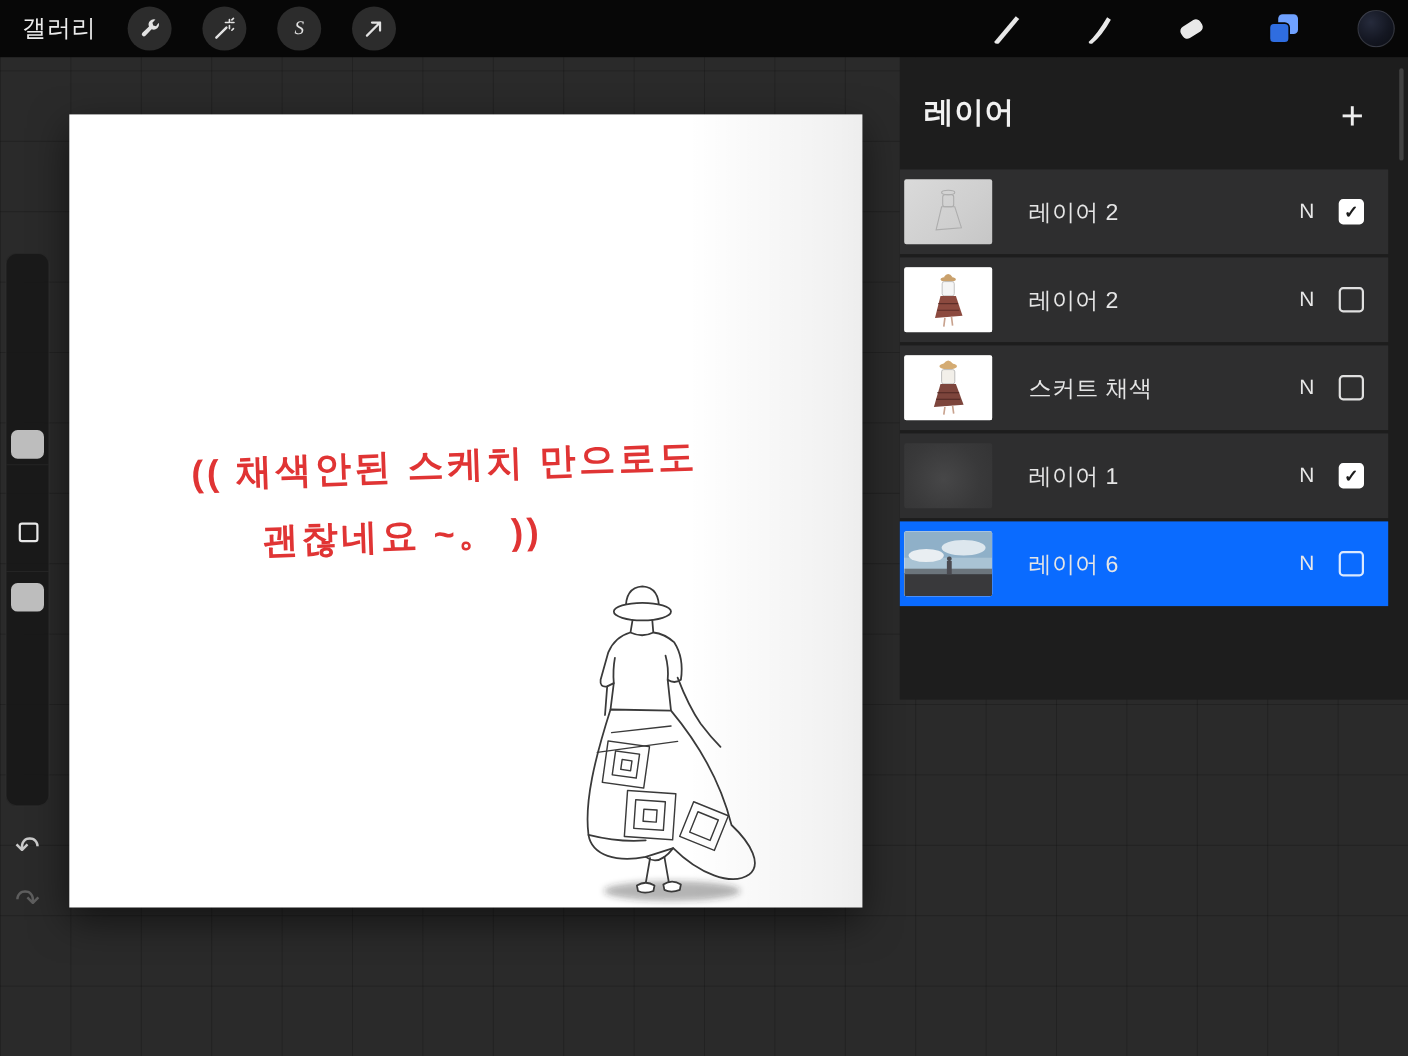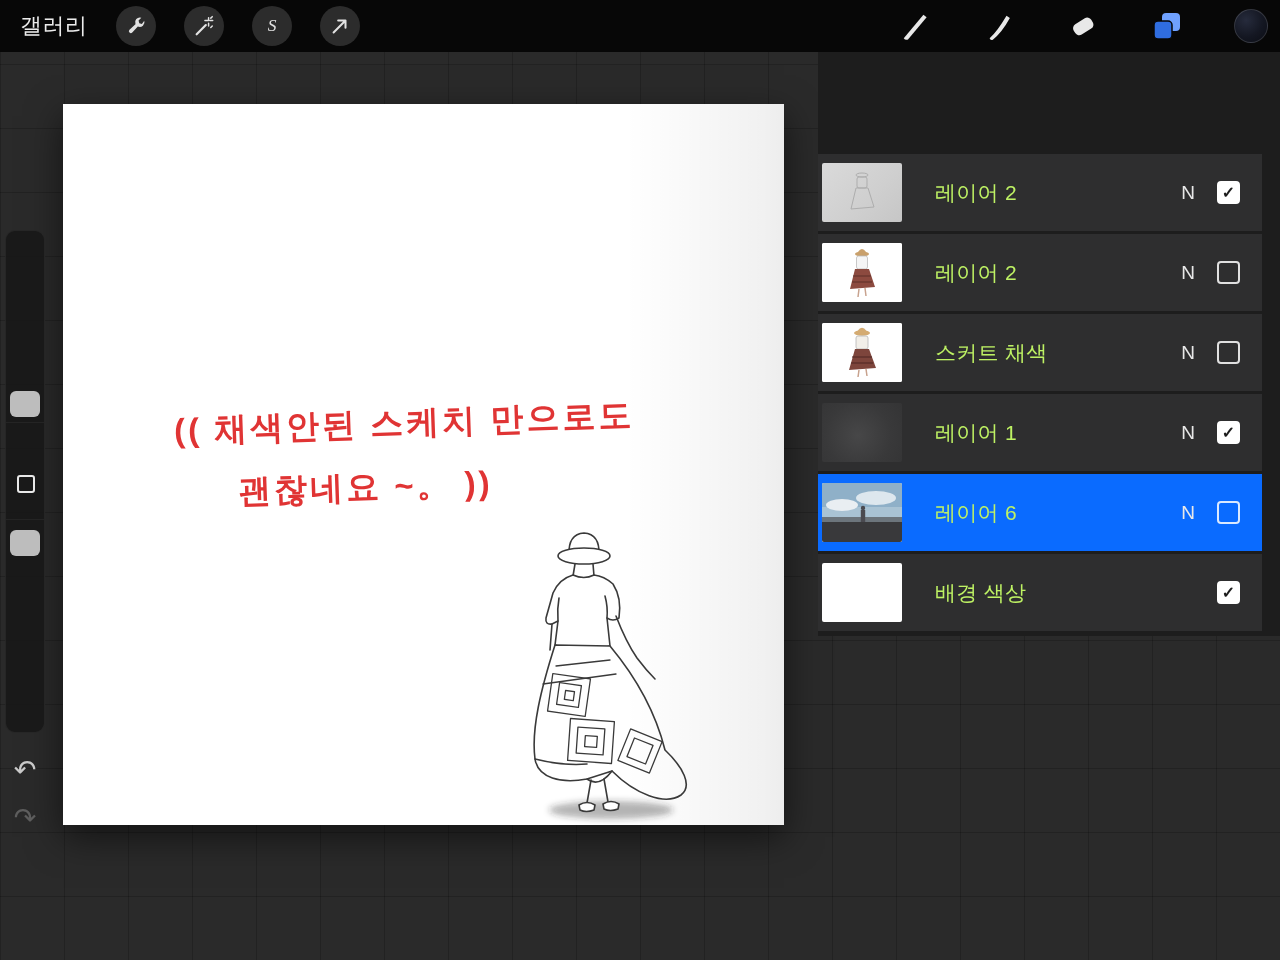--- a/index.html
+++ b/index.html
@@ -63,21 +63,21 @@
                  background:rgba(255,255,255,0.16); }
   .rows { position:absolute; top:102px; left:0; right:0; }
   .layer-row { position:relative; height:77px; margin:0 18px 3px 0; background:#2e2e2f;
                display:flex; align-items:center; }
   .layer-row.selected { background:#0a6bff; }
   .thumb { width:80px; height:59px; margin-left:4px; background:#ffffff; overflow:hidden;
            border-radius:2px; flex:0 0 auto; }
   .thumb svg { display:block; width:80px; height:59px; }
   .thumb.dark { background:radial-gradient(circle at 45% 55%, #474748 0%, #39393a 60%, #343435 100%); }
   .thumb.gray-sketch { background:linear-gradient(135deg, #dadada 0%, #cfcfcf 60%, #c6c6c6 100%); }
-  .layer-name { color:#bef264; font-size:21px; margin-left:33px; letter-spacing:0.3px; }
+  .layer-name { color:#e5e5e5; font-size:21px; margin-left:33px; letter-spacing:0.3px; }
   .blend-badge { position:absolute; right:62px; color:#e8e8e8; font-size:19px; width:24px; text-align:center; }
   .checkbox { position:absolute; right:22px; width:23px; height:23px; border-radius:4px;
               border:2px solid rgba(255,255,255,0.85); background:transparent; }
   .checkbox.checked { background:#ffffff; border-color:#ffffff; }
   .checkbox.checked::after { content:"✓"; position:absolute; left:0; top:0; width:100%; height:100%;
                              display:flex; align-items:center; justify-content:center;
                              color:#1c1c1c; font-size:16px; font-weight:700; }
 
   svg.icon { display:block; }
 </style>
@@ -210,20 +210,25 @@
       <div class="modify-btn"></div>
       <div class="slider opacity">
         <div class="handle" style="top:10px"></div>
       </div>
     </div>
     <div class="undo">↶</div>
     <div class="redo">↷</div>
   </aside>
 
   <aside class="layers-panel">
+    <div class="panel-header">
+      <div class="panel-title">레이어</div>
+      <div class="add-btn">+</div>
+      <div class="scroll-hint"></div>
+    </div>
 
     <div class="rows">
 
       <div class="layer-row">
         <div class="thumb gray-sketch">
           <svg viewBox="0 0 80 59">
             <g fill="none" stroke="#adadad" stroke-width="1">
               <ellipse cx="40" cy="12" rx="6" ry="2"></ellipse>
               <rect x="35" y="14" width="10" height="11" rx="2"></rect>
               <path d="M34 25 L29 46 L52 44 L46 25 Z"></path>
@@ -287,23 +292,17 @@
             <rect y="34" width="80" height="5" fill="#6c757c"></rect>
             <circle cx="41" cy="25" r="2.2" fill="#4a4a50"></circle>
             <rect x="38.8" y="27" width="4.4" height="12" fill="#4a4a50"></rect>
           </svg>
         </div>
         <div class="layer-name">레이어 6</div>
         <div class="blend-badge">N</div>
         <div class="checkbox"></div>
       </div>
 
-      <div class="layer-row">
-        <div class="thumb"></div>
-        <div class="layer-name">배경 색상</div>
-        <div class="blend-badge"></div>
-        <div class="checkbox checked"></div>
-      </div>
 
     </div>
   </aside>
 
 </div>
 
 </body></html>

